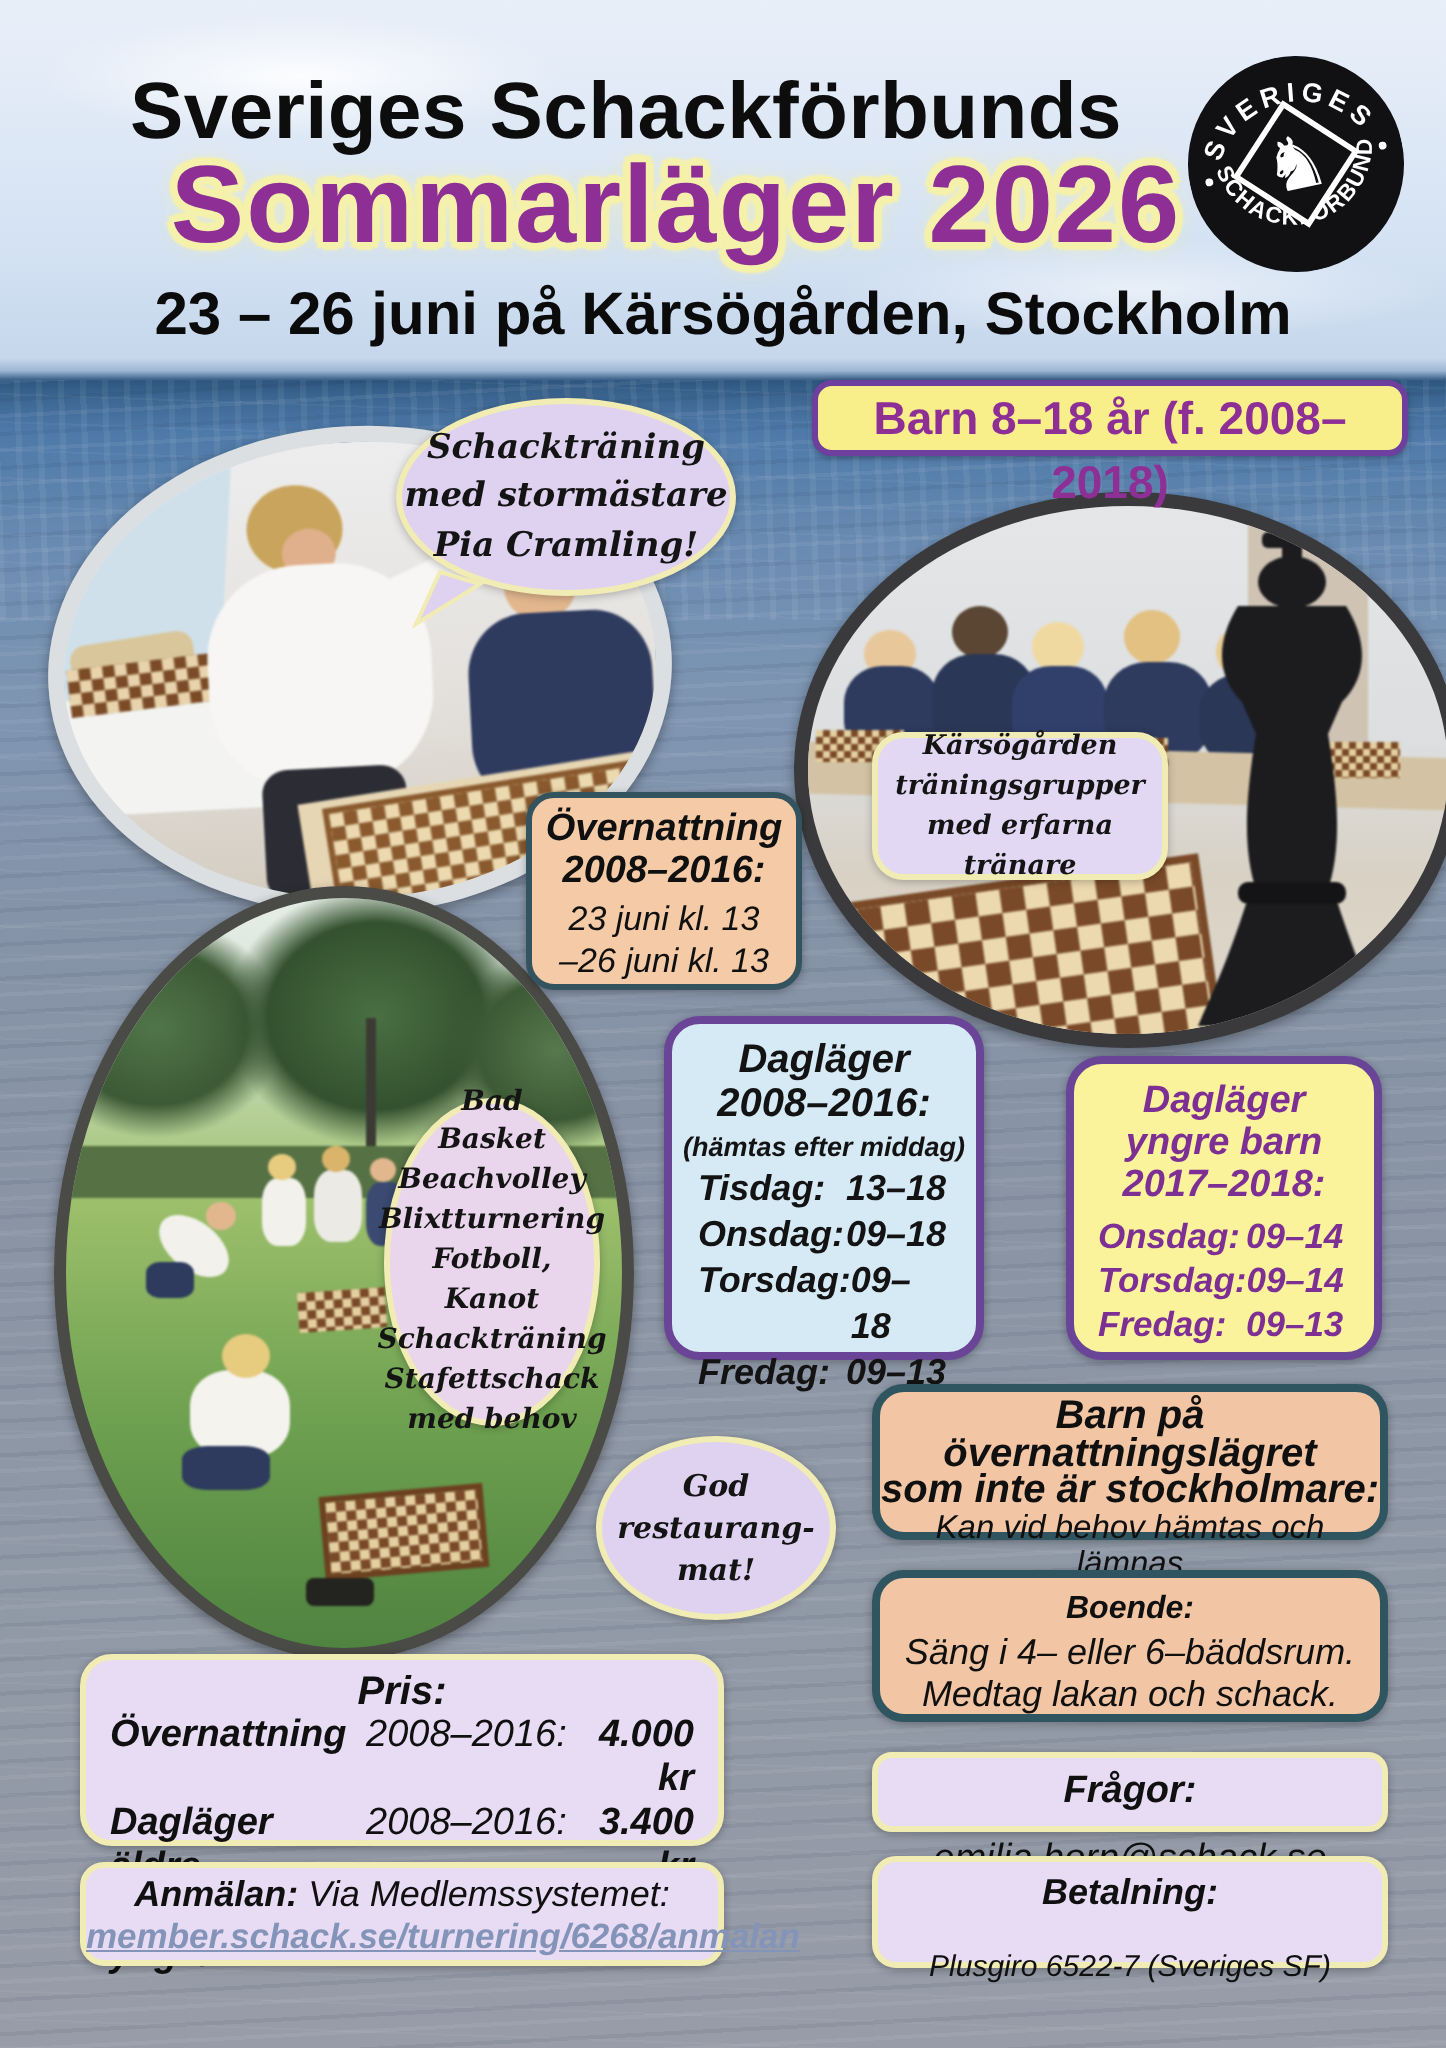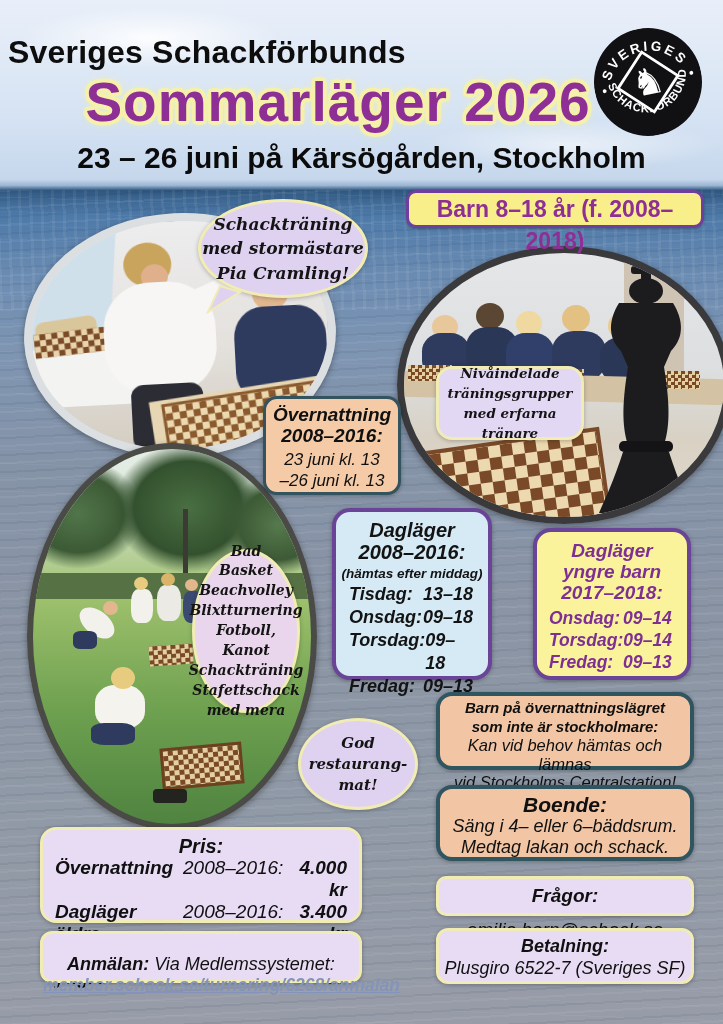--- a/index.html
+++ b/index.html
@@ -18,22 +18,22 @@
     background:
       repeating-linear-gradient(177deg, rgba(255,255,255,.06) 0 2px, transparent 2px 9px, rgba(20,35,60,.07) 9px 11px, transparent 11px 17px),
       repeating-linear-gradient(2deg, rgba(255,255,255,.04) 0 1px, transparent 1px 14px);
   }
   .sea-glint{position:absolute;left:0;top:190px;right:0;height:120px;z-index:0;
     background:repeating-linear-gradient(88deg, rgba(255,255,255,.12) 0 3px, transparent 3px 11px);
     opacity:.5;}
   .cloud{position:absolute;border-radius:50%;background:radial-gradient(closest-side,rgba(255,255,255,.9),rgba(255,255,255,0));}
 
   
-  .org-title{position:absolute;top:34px;left:8px;width:610px;text-align:left;z-index:5;
-    font-size:32px;font-weight:800;color:#0d0d0d;letter-spacing:.2px;}
+  .org-title{position:absolute;top:34px;left:8px;width:610px;text-align:center;z-index:5;
+    font-size:40px;font-weight:800;color:#0d0d0d;letter-spacing:.2px;}
   .main-title{position:absolute;top:70px;left:0;width:650px;text-align:center;z-index:5;
     font-size:55px;font-weight:800;color:#8e2f96;letter-spacing:1px;
     text-shadow:-3px -3px 1px #f5f1ab,3px -3px 1px #f5f1ab,-3px 3px 1px #f5f1ab,3px 3px 1px #f5f1ab,
       -4px 0 1px #f5f1ab,4px 0 1px #f5f1ab,0 -4px 1px #f5f1ab,0 4px 1px #f5f1ab,0 0 12px rgba(245,241,171,.95);margin-left:13px;}
   .subtitle{position:absolute;top:141px;left:0;width:723px;text-align:center;z-index:5;
     font-size:30px;font-weight:800;color:#0b0b0b;}
 
   
   .logo{position:absolute;left:594px;top:28px;width:108px;height:108px;z-index:6;transform:rotate(-12deg);}
 
@@ -86,42 +86,42 @@
   .sched-row .time{width:52px;text-align:left;}
 
   .box-dc-young{left:533px;top:528px;width:158px;height:152px;background:#faf39b;
     border:4px solid #6a4597;border-radius:18px;text-align:center;color:#7e2f94;padding-top:8px;}
   .box-dc-young .t{font-size:19px;font-weight:800;line-height:21px;}
   .box-dc-young .sched{margin-top:4px;padding:0 12px;}
   .box-dc-young .sched-row{font-size:17.5px;line-height:22px;}
 
   .box-peach{background:#f2c6a4;border:4px solid #2f5560;border-radius:16px;text-align:center;color:#101010;}
   .box-pickup{left:436px;top:692px;width:258px;height:78px;padding-top:3px;}
-  .box-pickup .b{font-size:15px;font-weight:800;line-height:18.5px;}
+  .box-pickup .b{font-size:20px;font-weight:800;line-height:18.5px;}
   .box-pickup .l{font-size:16.5px;line-height:18.5px;}
   .box-boende{left:436px;top:785px;width:258px;height:76px;padding-top:5px;}
-  .box-boende .t{font-size:21px;font-weight:800;line-height:22px;}
+  .box-boende .t{font-size:16px;font-weight:800;line-height:22px;}
   .box-boende .l{font-size:18px;line-height:21px;}
 
   .box-lav{background:#e8dcf5;border:3px solid #f1ebb4;text-align:center;color:#101010;}
   .box-fragor{left:436px;top:876px;width:258px;height:40px;border-radius:10px;
     font-size:19px;line-height:34px;}
   .box-fragor .b{font-weight:800;}
   .box-betalning{left:436px;top:928px;width:258px;height:56px;border-radius:12px;padding-top:5px;}
   .box-betalning .t{font-size:18px;font-weight:800;line-height:21px;}
-  .box-betalning .l{font-size:18px;line-height:22px;}
+  .box-betalning .l{font-size:15px;line-height:22px;margin-top:16px;}
 
   .box-pris{left:40px;top:827px;width:322px;height:96px;border-radius:16px;padding:5px 12px 0 12px;}
   .box-pris .t{font-size:20px;font-weight:800;line-height:22px;text-align:center;}
   .pris-row{display:flex;font-size:19px;line-height:22px;text-align:left;}
   .pris-label{width:128px;font-weight:800;}
   .pris-years{width:102px;}
   .pris-price{flex:1;text-align:right;font-weight:800;}
 
-  .box-anmalan{left:40px;top:931px;width:322px;height:52px;border-radius:12px;padding-top:20px;}
+  .box-anmalan{left:40px;top:931px;width:322px;height:52px;border-radius:12px;padding-top:3px;}
   .box-anmalan .l1{font-size:18px;line-height:21px;}
   .box-anmalan .b{font-weight:800;}
   .box-anmalan .link{font-size:17.5px;line-height:21px;color:#8494b8;text-decoration:underline;font-weight:700;}
 
   .knight-glyph{font-family:"DejaVu Sans",sans-serif;}
 </style>
 </head>
 <body>
 
 <div class="poster">
@@ -210,21 +210,21 @@
         <rect x="50" y="9" width="30" height="8" rx="3" fill="#1c1c1f"></rect>
         <ellipse cx="65" cy="34" rx="17" ry="13" fill="#1c1c1f"></ellipse>
         <path d="M38,46 C28,62 26,80 40,94 L47,110 C40,152 42,172 47,188 L83,188 C88,172 90,152 83,110 L90,94 C104,80 102,62 92,46 Z" fill="#1c1c1f"></path>
         <rect x="38" y="184" width="54" height="11" rx="5" fill="#141416"></rect>
         <path d="M42,195 C32,226 24,242 18,256 L112,256 C106,242 98,226 88,195 Z" fill="#1c1c1f"></path>
       </svg>
     </div>
   </div>
 
   <div class="bubble bubble-groups">
-    <div>Nivåindelade</div>
+    <div>Kärsögården</div>
     <div>träningsgrupper</div>
     <div>med erfarna tränare</div>
   </div>
 
   <div class="box box-overnight">
     <div class="t">Övernattning</div>
     <div class="t">2008–2016:</div>
     <div class="l" style="margin-top:4px;">23 juni kl. 13</div>
     <div class="l">–26 juni kl. 13</div>
   </div>
@@ -257,21 +257,21 @@
   </div>
 
   <div class="bubble bubble-activities">
     <div>Bad</div>
     <div>Basket</div>
     <div>Beachvolley</div>
     <div>Blixtturnering</div>
     <div>Fotboll, Kanot</div>
     <div>Schackträning</div>
     <div>Stafettschack</div>
-    <div>med mera</div>
+    <div>med behov</div>
   </div>
 
   <div class="box box-dc-old">
     <div class="t">Dagläger</div>
     <div class="t">2008–2016:</div>
     <div class="note">(hämtas efter middag)</div>
     <div class="sched">
       <div class="sched-row">
         <span class="day">Tisdag:</span>
         <span class="time">13–18</span>

